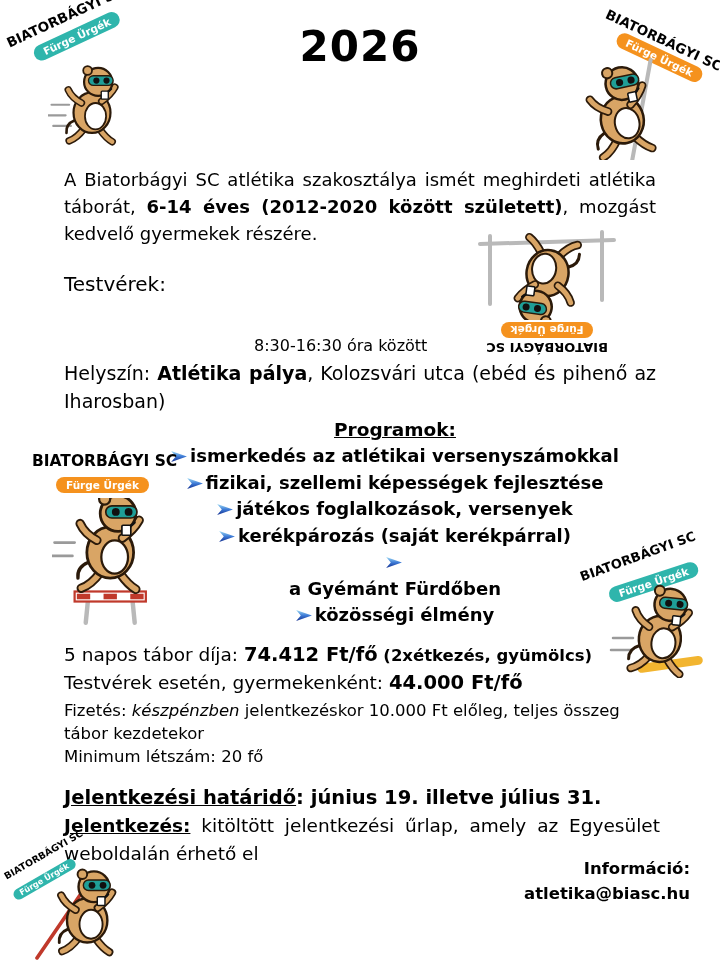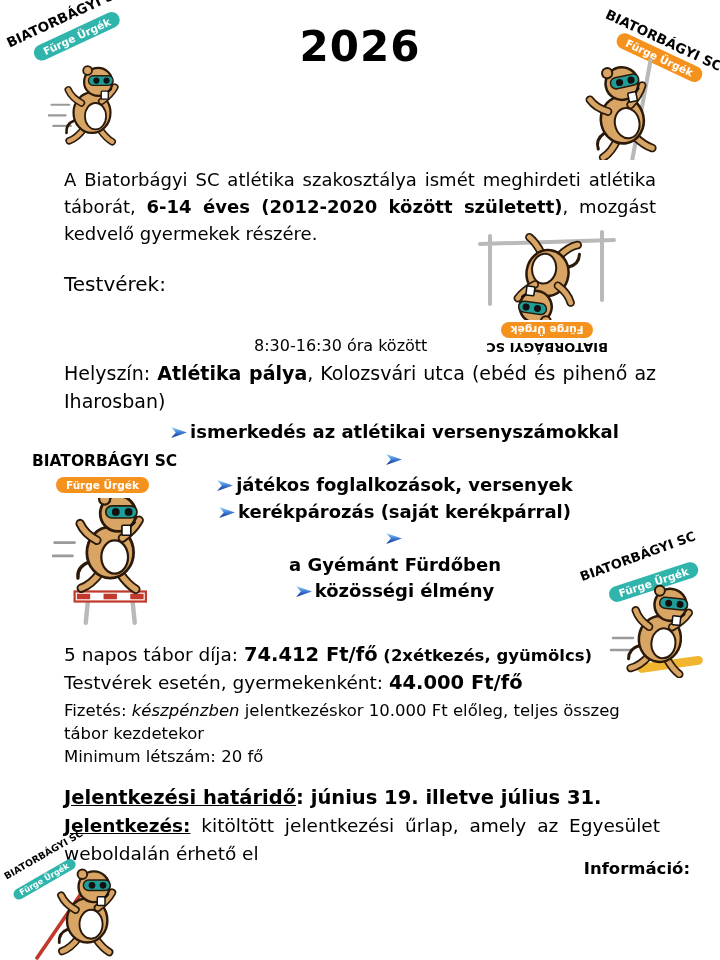--- a/index.html
+++ b/index.html
@@ -128,26 +128,27 @@
       <line class="prop" x1="20" y1="20" x2="20" y2="88"></line>
       <line class="prop" x1="132" y1="16" x2="132" y2="84"></line>
       <line class="prop" x1="8" y1="80" x2="142" y2="76"></line>
       <use href="#gopher" transform="translate(26,-14) rotate(8 50 50)"></use>
     </svg>
   </div>
 
   <div class="para location"><span>Helyszín: </span><span class="b">Atlétika pálya</span><span>, Kolozsvári utca (ebéd és pihenő az Iharosban)</span></div>
 
   <div class="programs">
+    <div class="prog-head">Programok:</div>
     <div class="prog-line"><svg class="arrow-icon" viewBox="0 0 18 14">
           <use href="#arrow"></use>
         </svg><span>ismerkedés az atlétikai versenyszámokkal</span></div>
     <div class="prog-line"><svg class="arrow-icon" viewBox="0 0 18 14">
           <use href="#arrow"></use>
-        </svg></div>
+        </svg><span>fizikai, szellemi képességek fejlesztése</span></div>
     <div class="prog-line"><svg class="arrow-icon" viewBox="0 0 18 14">
           <use href="#arrow"></use>
         </svg><span>játékos foglalkozások, versenyek</span></div>
     <div class="prog-line"><svg class="arrow-icon" viewBox="0 0 18 14">
           <use href="#arrow"></use>
         </svg><span>kerékpározás (saját kerékpárral)</span></div>
     <div class="prog-line"><svg class="arrow-icon" viewBox="0 0 18 14">
           <use href="#arrow"></use>
         </svg></div>
     <div class="prog-line"><span>a Gyémánt Fürdőben</span></div>
@@ -197,15 +198,16 @@
   <div class="abs" style="left:8px;top:886px;transform:rotate(-30deg);transform-origin:left top;">
     <span class="badge teal" style="font-size:8px;padding:1px 7px;">Fürge Ürgék</span>
   </div>
   <svg class="abs" style="left:30px;top:868px;" width="106" height="92" viewBox="0 0 100 88">
     <line x1="6" y1="86" x2="58" y2="10" stroke="#c0392b" stroke-width="3.5" stroke-linecap="round"></line>
     <use href="#gopher" transform="translate(8,-6) scale(0.92)"></use>
   </svg>
 
   <div class="contact">
     <div>Információ:</div>
+    <div>atletika@biasc.hu</div>
   </div>
 
 </div>
 
 </body></html>

